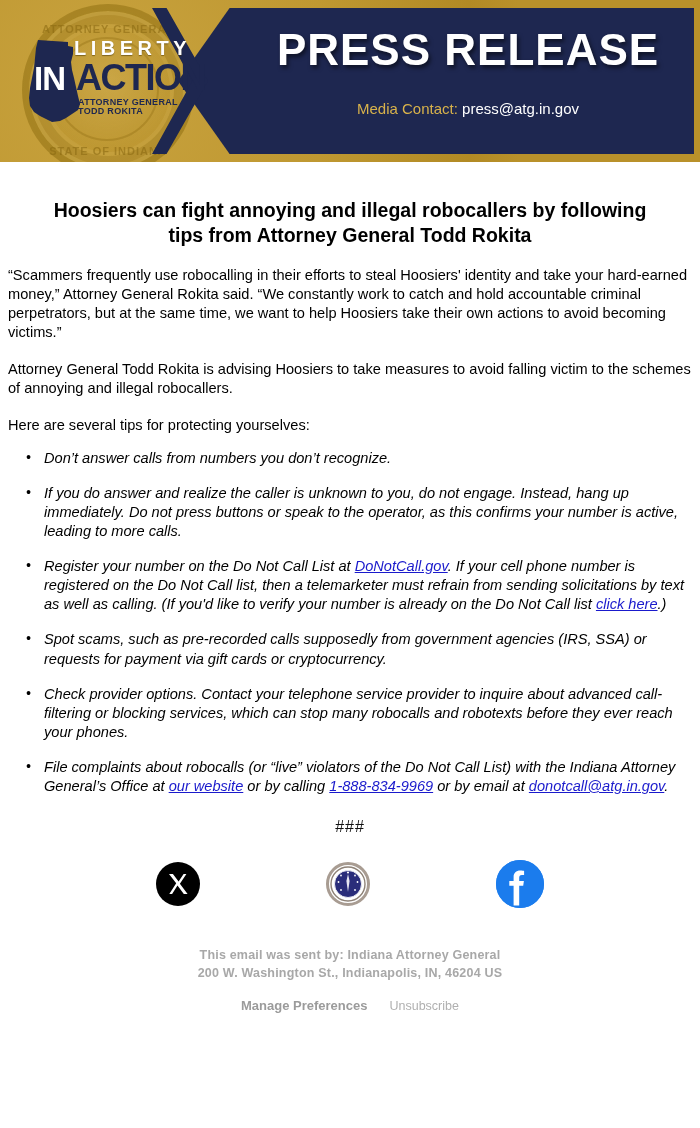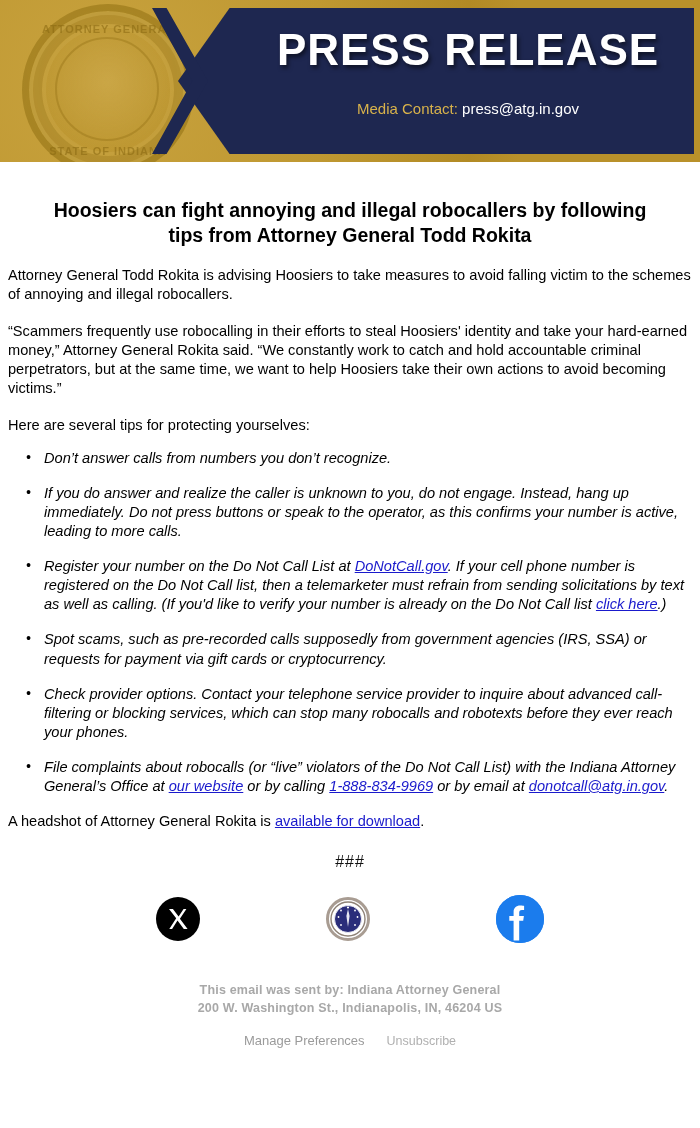--- a/index.html
+++ b/index.html
@@ -281,21 +281,21 @@
   }
   .footer .prefs-row {
     margin-top: 16px;
     display: flex;
     justify-content: center;
     align-items: baseline;
     gap: 22px;
   }
   .footer .manage {
     font-size: 13px;
-    font-weight: normal;
+    font-weight: bold;
     color: #9b9b9b;
   }
   .footer .unsub {
     font-size: 12.5px;
     color: #b0b0b0;
   }
 </style>
 </head>
 <body>
 
@@ -305,50 +305,56 @@
     <div class="banner-gold-bg"></div>
 
     <div class="seal-ghost">
       <div class="seal-ghost-text-top">ATTORNEY GENERAL</div>
       <div class="seal-ghost-text-bot">STATE OF INDIANA</div>
     </div>
 
     <div class="banner-navy"></div>
     <div class="banner-chevron-thin"></div>
 
+    <div class="logo">
+      <svg class="in-shape" viewBox="0 0 58 82">
+        <path d="M14 0 L44 2 L44 6 L49 7 L49 14 L47 22 L48 30 L50 38 L52 47 L54 56 L56 64 L54 70 L48 74 L42 78 L36 81 L28 82 L22 79 L16 76 L10 72 L6 66 L5 58 L6 48 L8 38 L10 28 L11 18 L12 8 Z" fill="#1e2750"></path>
+      </svg>
+      <div class="logo-liberty">LIBERTY</div>
+      <div class="logo-in">IN</div>
+      <div class="logo-action">ACTION</div>
+      <div class="logo-sub">ATTORNEY GENERAL TODD ROKITA</div>
+    </div>
 
     <div class="banner-title">PRESS RELEASE</div>
     <div class="banner-contact">
       <span class="label">Media Contact:</span>
       <span class="value">press@atg.in.gov</span>
     </div>
   </div>
 
   <div class="content">
 
     <h1 class="headline">Hoosiers can fight annoying and illegal robocallers by following tips from Attorney General Todd Rokita</h1>
 
+    <p class="para">“Scammers frequently use robocalling in their efforts to steal Hoosiers' identity and take your hard-earned money,” Attorney General Rokita said. “We constantly work to catch and hold accountable criminal perpetrators, but at the same time, we want to help Hoosiers take their own actions to avoid becoming victims.”</p>
+
     <p class="para">Attorney General Todd Rokita is advising Hoosiers to take measures to avoid falling victim to the schemes of annoying and illegal robocallers.</p>
-
-    <p class="para">“Scammers frequently use robocalling in their efforts to steal Hoosiers' identity and take your hard-earned money,” Attorney General Rokita said. “We constantly work to catch and hold accountable criminal perpetrators, but at the same time, we want to help Hoosiers take their own actions to avoid becoming victims.”</p>
 
     <p class="para">Here are several tips for protecting yourselves:</p>
 
     <ul class="tips" id="tips-list">
         <li><span>Don’t answer calls from numbers you don’t recognize.</span></li>
         <li><span>If you do answer and realize the caller is unknown to you, do not engage. Instead, hang up immediately. Do not press buttons or speak to the operator, as this confirms your number is active, leading to more calls.</span></li>
         <li><span>Register your number on the Do Not Call List at </span><a class="lnk" href="#">DoNotCall.gov</a><span>. If your cell phone number is registered on the Do Not Call list, then a telemarketer must refrain from sending solicitations by text as well as calling. (If you'd like to verify your number is already on the Do Not Call list </span><a class="lnk" href="#">click here</a><span>.)</span></li>
         <li><span>Spot scams, such as pre-recorded calls supposedly from government agencies (IRS, SSA) or requests for payment via gift cards or cryptocurrency.</span></li>
         <li><span>Check provider options. Contact your telephone service provider to inquire about advanced call-filtering or blocking services, which can stop many robocalls and robotexts before they ever reach your phones.</span></li>
         <li><span>File complaints about robocalls (or “live” violators of the Do Not Call List) with the Indiana Attorney General’s Office at </span><a class="lnk" href="#">our website</a><span> or by calling  </span><a class="lnk" href="#">1-888-834-9969</a><span> or by email at </span><a class="lnk" href="#">donotcall@atg.in.gov</a><span>.</span></li>
       </ul>
 
-    <p class="headshot">
-      <span>A headshot of Attorney General Rokita is </span><a class="lnk" href="#">available for download</a><span>.</span>
-    </p>
 
     <div class="hashes">###</div>
 
     <div class="social-row">
       <a href="#" class="social-icon">
         <div class="icon-x">
           <svg viewBox="0 0 44 44" width="44" height="44">
             <path d="M13 12 L20.2 21.3 L13.3 32 L16.1 32 L21.5 23.6 L27.8 32 L31.6 32 L23.9 21.8 L30.4 12 L27.6 12 L22.6 19.6 L16.9 12 Z" fill="#ffffff"></path>
           </svg>
         </div>

